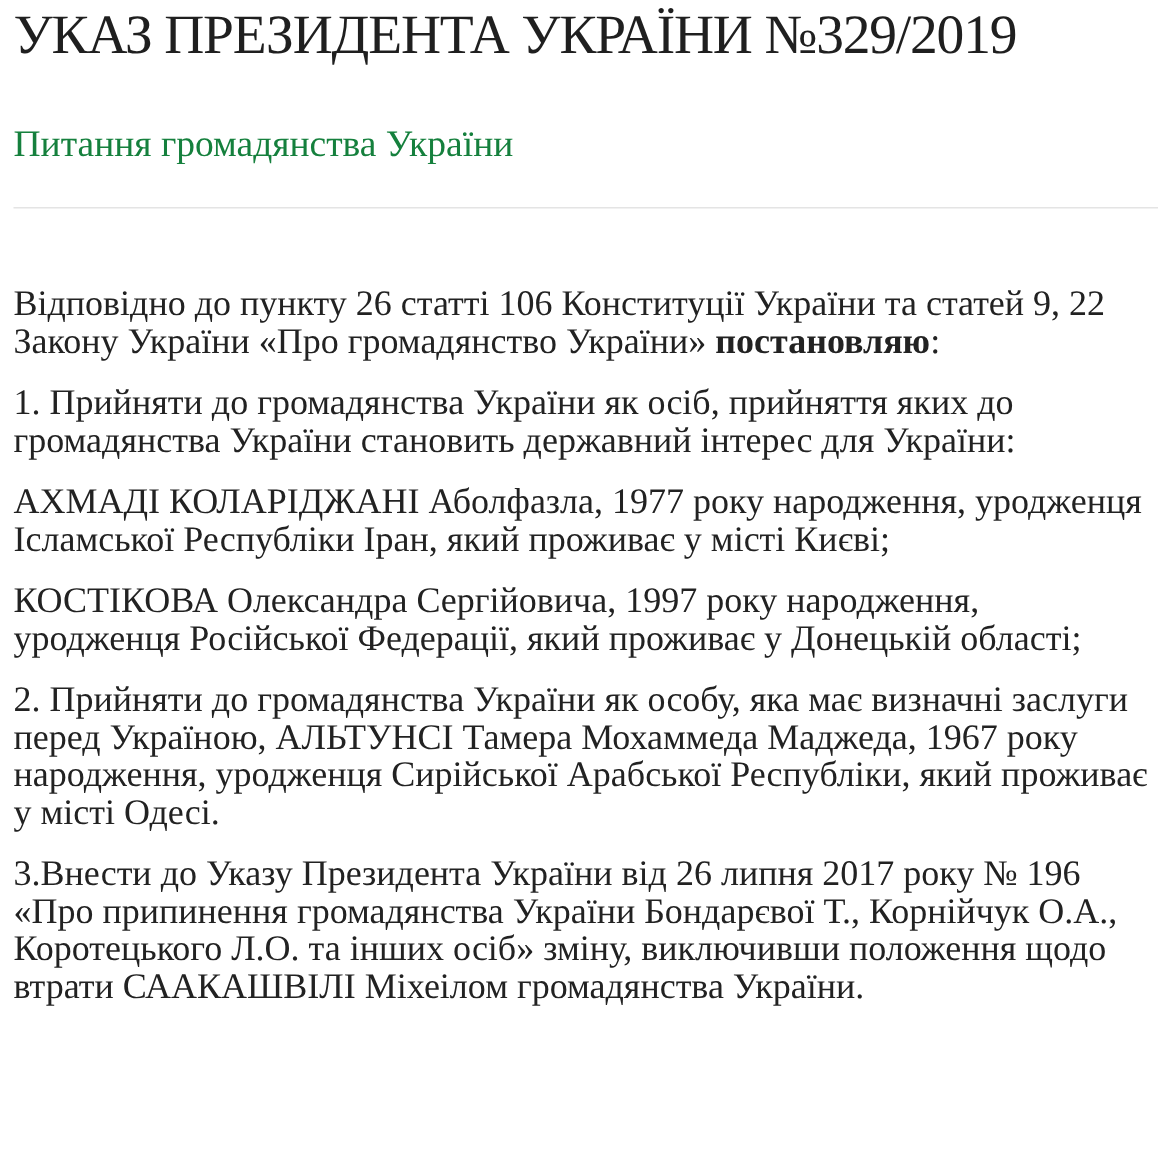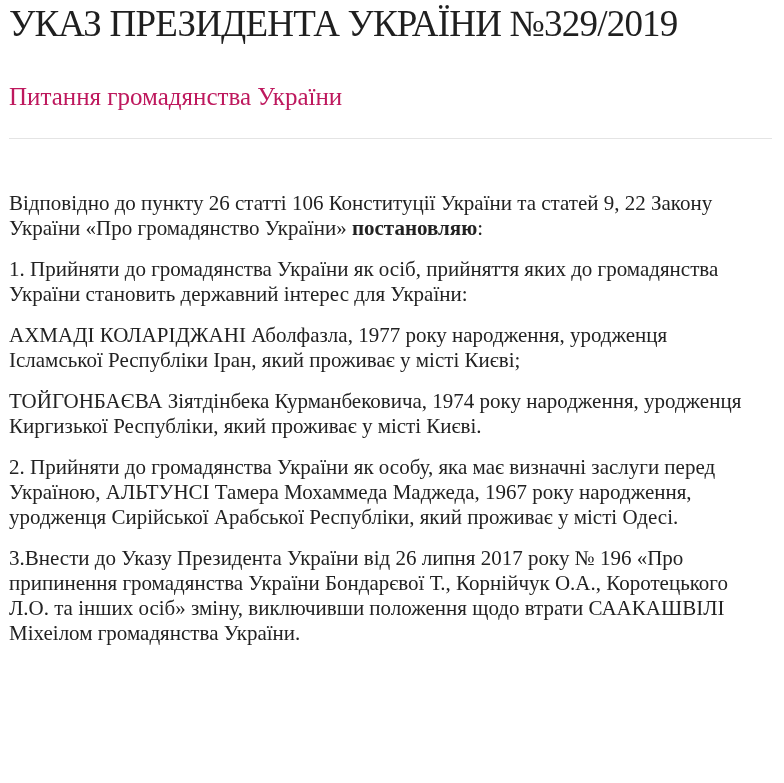--- a/index.html
+++ b/index.html
@@ -26,33 +26,33 @@
     letter-spacing: -0.8px;
     margin: 0;
     white-space: nowrap;
     color: #1f1f1f;
   }
   .doc-subtitle {
     font-size: 25px;
     font-weight: 400;
     line-height: 30px;
     margin: 36px 0 0 0;
-    color: #be185d;
+    color: #15803d;
   }
   .divider {
     border: 0;
     border-top: 1px solid #e4e4e4;
     margin: 26px 0 0 0;
   }
   .doc-body {
     margin-top: 52px;
     max-width: 757px;
   }
   .doc-body p {
-    font-size: 21px;
+    font-size: 24px;
     line-height: 25px;
     margin: 0 0 16px 0;
   }
   .bold {
     font-weight: 700;
   }
 </style>
 </head>
 <body>
 
@@ -65,22 +65,22 @@
   <hr class="divider">
 
   <div class="doc-body">
 
     <p><span>Відповідно до пункту 26 статті 106 Конституції України та статей 9, 22 Закону України «Про громадянство України» </span><span class="bold">постановляю</span><span>:</span></p>
 
     <p>1. Прийняти до громадянства України як осіб, прийняття яких до громадянства України становить державний інтерес для України:</p>
 
     <p>АХМАДІ КОЛАРІДЖАНІ Аболфазла, 1977 року народження, уродженця Ісламської Республіки Іран, який проживає у місті Києві;</p>
 
+    <p>КОСТІКОВА Олександра Сергійовича, 1997 року народження, уродженця Російської Федерації, який проживає у Донецькій області;</p>
 
 
-    <p>ТОЙГОНБАЄВА Зіятдінбека Курманбековича, 1974 року народження, уродженця Киргизької Республіки, який проживає у місті Києві.</p>
 
     <p>2. Прийняти до громадянства України як особу, яка має визначні заслуги перед Україною, АЛЬТУНСІ Тамера Мохаммеда Маджеда, 1967 року народження, уродженця Сирійської Арабської Республіки, який проживає у місті Одесі.</p>
 
     <p>3.Внести до Указу Президента України від 26 липня 2017 року № 196 «Про припинення громадянства України Бондарєвої Т., Корнійчук О.А., Коротецького Л.О. та інших осіб» зміну, виключивши положення щодо втрати СААКАШВІЛІ Міхеілом громадянства України.</p>
 
   </div>
 </div>
 
 </body></html>

